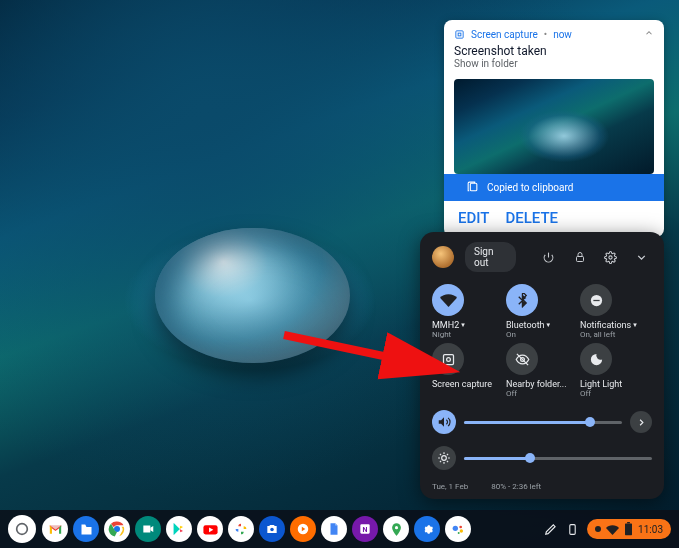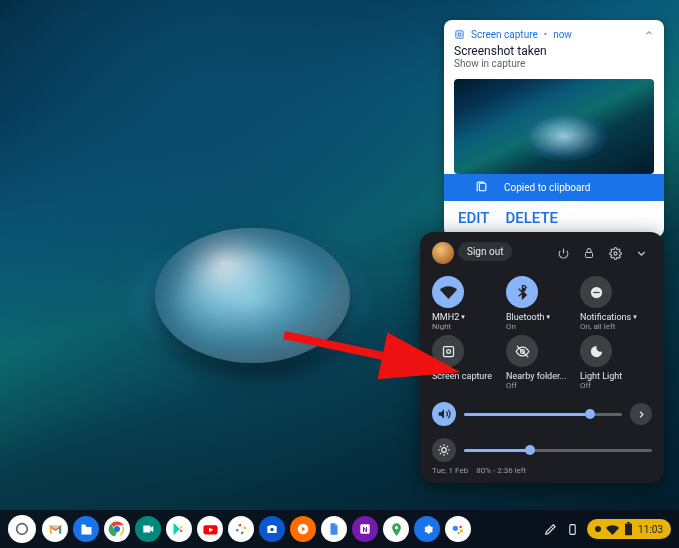--- a/index.html
+++ b/index.html
@@ -17,27 +17,27 @@
   .notif{position:absolute;right:15px;top:20px;width:220px;background:#fff;border-radius:8px;box-shadow:0 2px 10px rgba(0,0,0,.3);overflow:hidden}
   .notif-head{display:flex;align-items:center;gap:6px;padding:8px 10px 4px;font-size:10px;color:#1a73e8}
   .notif-head .dot{color:#888}
   .notif-head svg{flex-shrink:0}
   .chev{margin-left:auto;color:#888}
   .notif-title{padding:0 10px;font-size:12px;color:#0f172a}
   .notif-sub{padding:0 10px 6px;font-size:10px;color:#5f6368}
   .thumb{margin:4px 10px 0;height:95px;border-radius:4px;overflow:hidden;background:
     radial-gradient(ellipse 60px 35px at 55% 60%, rgba(180,230,250,.8), rgba(30,100,140,.4) 60%, transparent 75%),
     linear-gradient(155deg,#001a2e,#05314f 18%,#0a5a7a 35%,#0d6d6d 50%,#073a4a 65%,#021a2a)}
-  .copied{margin:0;background:#1a73e8;color:#fff;display:flex;align-items:center;gap:16px;font-size:10px;padding:7px 31px}
+  .copied{margin:0;background:#1a73e8;color:#fff;display:flex;align-items:center;gap:8px;font-size:10px;padding:7px 22px}
   .actions{display:flex;gap:16px;padding:8px 14px 10px;font-size:15px;font-weight:500;color:#1a73e8}
   .actions span{cursor:pointer}
 
   
   .panel{position:absolute;right:15px;top:232px;width:220px;background:#1b1d22;border-radius:14px;padding:10px 12px 8px;color:#e8eaed;box-shadow:0 4px 20px rgba(0,0,0,.5)}
-  .panel-top{display:flex;align-items:flex-start;gap:4px}
+  .panel-top{display:flex;align-items:center;gap:11px}
   .avatar{width:22px;height:22px;border-radius:50%;background:radial-gradient(circle at 40% 35%, #f6c47a, #b07030 70%);flex-shrink:0}
   .signout{font-size:10px;background:#2e3136;border-radius:12px;padding:4px 9px;cursor:pointer}
   .spacer{flex:1}
   .iconbtn{width:22px;height:22px;border-radius:50%;display:flex;align-items:center;justify-content:center;color:#c9ccd1;cursor:pointer}
 
   .grid{display:grid;grid-template-columns:repeat(3,1fr);gap:4px 2px;margin-top:12px}
   .tile{display:flex;flex-direction:column;align-items:flex-start;cursor:pointer}
   .circle{width:32px;height:32px;border-radius:50%;display:flex;align-items:center;justify-content:center;margin-bottom:4px}
   .circle.on{background:#8ab4f8;color:#202124}
   .circle.off{background:#3c4043;color:#e8eaed}
@@ -46,32 +46,32 @@
   .tri{font-size:7px}
 
   .slider-row{display:flex;align-items:center;gap:8px;margin-top:12px}
   .sicon{width:24px;height:24px;border-radius:50%;background:#8ab4f8;color:#202124;display:flex;align-items:center;justify-content:center;flex-shrink:0}
   .sicon.dark{background:#3c4043;color:#e8eaed}
   .track{flex:1;height:3px;background:#5f6368;border-radius:2px;position:relative}
   .fill{position:absolute;left:0;top:0;bottom:0;background:#8ab4f8;border-radius:2px}
   .knob{position:absolute;top:50%;width:10px;height:10px;border-radius:50%;background:#8ab4f8;transform:translate(-50%,-50%)}
   .more{width:22px;height:22px;border-radius:50%;background:#3c4043;display:flex;align-items:center;justify-content:center;color:#e8eaed;cursor:pointer}
 
-  .panel-foot{display:flex;align-items:center;font-size:8px;color:#9aa0a6;margin-top:4px;gap:8px}
+  .panel-foot{display:flex;align-items:center;font-size:8px;color:#9aa0a6;margin-top:12px;gap:23px}
 
   
   .arrow{position:absolute;left:280px;top:325px;pointer-events:none}
 
   
   .shelf{position:absolute;left:0;right:0;bottom:0;height:38px;background:rgba(10,15,25,.85);display:flex;align-items:center;padding:0 8px}
   .launcher{width:28px;height:28px;border-radius:50%;background:#fff;display:flex;align-items:center;justify-content:center;margin-right:6px;cursor:pointer}
   .apps{display:flex;gap:5px;align-items:center}
   .app{width:26px;height:26px;border-radius:50%;display:flex;align-items:center;justify-content:center;cursor:pointer;font-size:14px;color:#fff}
   .shelf-right{margin-left:auto;display:flex;align-items:center;gap:8px;color:#e8eaed;font-size:11px}
-  .pill{background:#eab308;color:#202124;border-radius:12px;padding:3px 8px;display:flex;align-items:center;gap:5px;font-size:10px;cursor:pointer}
+  .pill{background:#f97316;color:#202124;border-radius:12px;padding:3px 8px;display:flex;align-items:center;gap:5px;font-size:10px;cursor:pointer}
   .shelf-right svg{display:block}
 </style>
 </head>
 <body>
 
 <div class="desktop">
   <div class="drop"></div>
 </div>
 
 <div class="notif">
@@ -83,21 +83,21 @@
     <span>Screen capture</span>
     <span class="dot">•</span>
     <span>now</span>
     <span class="chev">
       <svg width="10" height="10" viewBox="0 0 24 24" fill="none" stroke="currentColor" stroke-width="2.5">
           <polyline points="6 15 12 9 18 15"></polyline>
         </svg>
     </span>
   </div>
   <div class="notif-title">Screenshot taken</div>
-  <div class="notif-sub">Show in capture</div>
+  <div class="notif-sub">Show in folder</div>
   <div class="thumb"></div>
   <div class="copied">
     <svg width="13" height="13" viewBox="0 0 24 24" fill="none" stroke="#fff" stroke-width="2">
         <rect x="8" y="4" width="12" height="14" rx="2"></rect>
         <path d="M16 4V2H6a2 2 0 0 0-2 2v14h2"></path>
       </svg>
     <span>Copied to clipboard</span>
   </div>
   <div class="actions">
     <span>EDIT</span>

